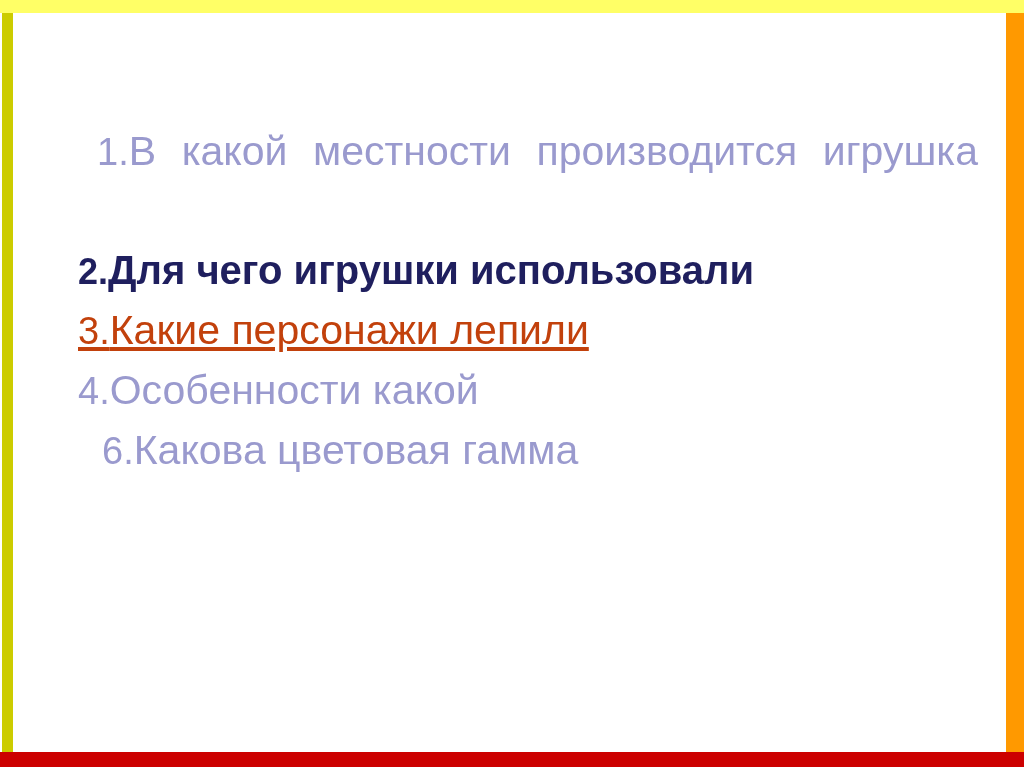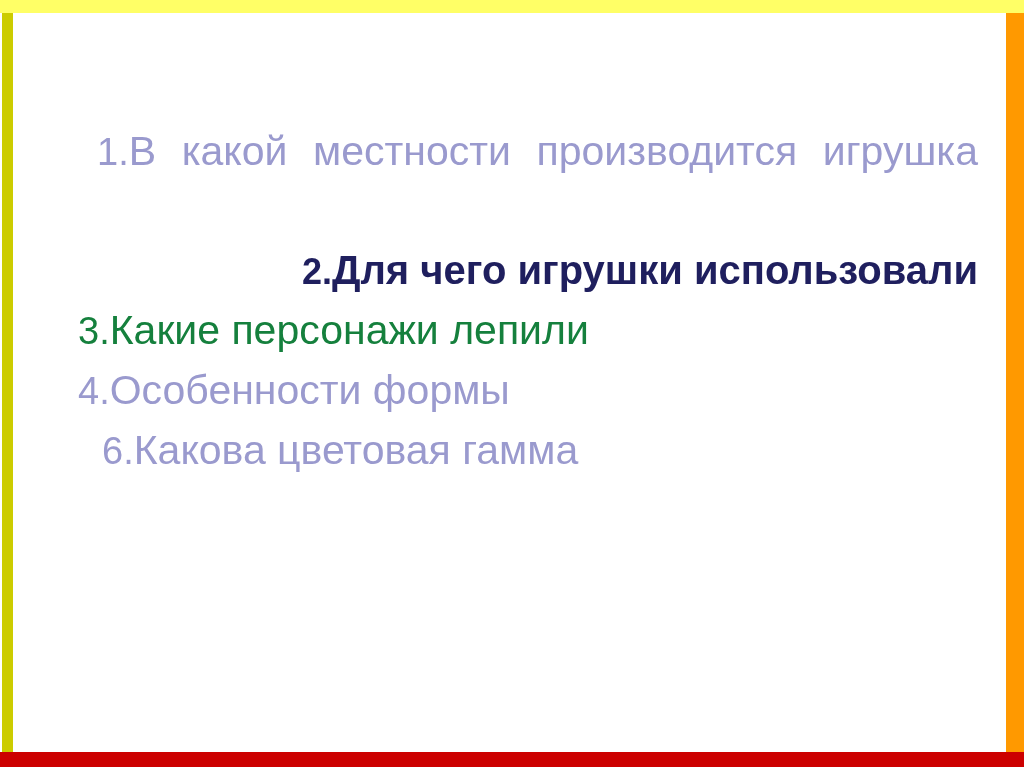--- a/index.html
+++ b/index.html
@@ -87,21 +87,20 @@
   }
 
   .q-item .num {
     font-size: 38px;
   }
 
   .q-item.highlight {
     color: #1f1f5e;
     font-weight: bold;
     font-size: 40px;
-    text-align: right;
   }
   .q-item.highlight .num {
     font-size: 36px;
     font-weight: bold;
   }
 
   .indent {
     display: inline-block;
     width: 19px;
   }
@@ -115,21 +114,21 @@
   <div class="bar" id="border-left" style="background: rgb(204, 204, 0);"></div>
   <div class="bar" id="border-right" style="background: rgb(255, 153, 0);"></div>
   <div class="bar" id="border-bottom" style="background: rgb(204, 0, 0);"></div>
 
   <div id="content">
 
     <p class="q-item justified" style="color: rgb(154, 154, 206);"><span class="indent"></span><span class="num">1.</span><span class="txt">В какой местности производится игрушка</span></p>
 
     <p class="q-item highlight" style="color: rgb(31, 31, 94);"><span class="num">2.</span><span class="txt">Для чего игрушки использовали</span></p>
 
-    <p class="q-item" style="color: #15803d;"><span class="num">3.</span><span class="txt">Какие персонажи лепили</span></p>
+    <p class="q-item" style="color: #c2410c; text-decoration: underline;"><span class="num">3.</span><span class="txt">Какие персонажи лепили</span></p>
 
-    <p class="q-item" style="color: rgb(154, 154, 206);"><span class="num">4.</span><span class="txt">Особенности формы</span></p>
+    <p class="q-item" style="color: rgb(154, 154, 206);"><span class="num">4.</span><span class="txt">Особенности какой</span></p>
 
 
     <p class="q-item" style="color: rgb(154, 154, 206); margin-left: 24px;"><span class="num">6.</span><span class="txt">Какова цветовая гамма</span></p>
 
   </div>
 </div>
 
 </body></html>

